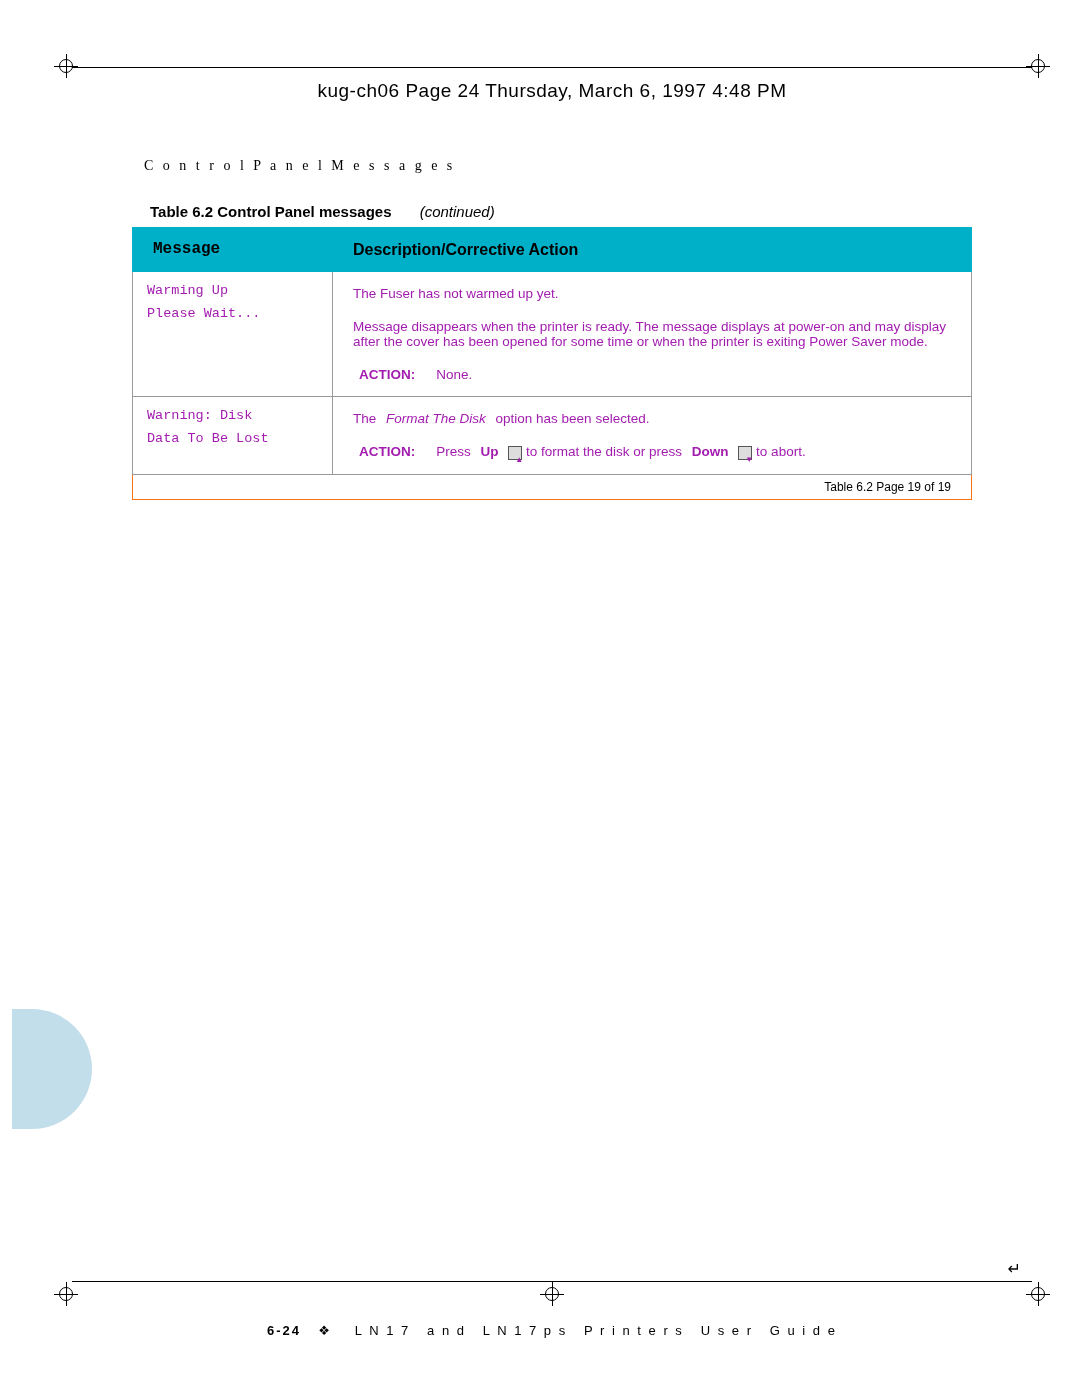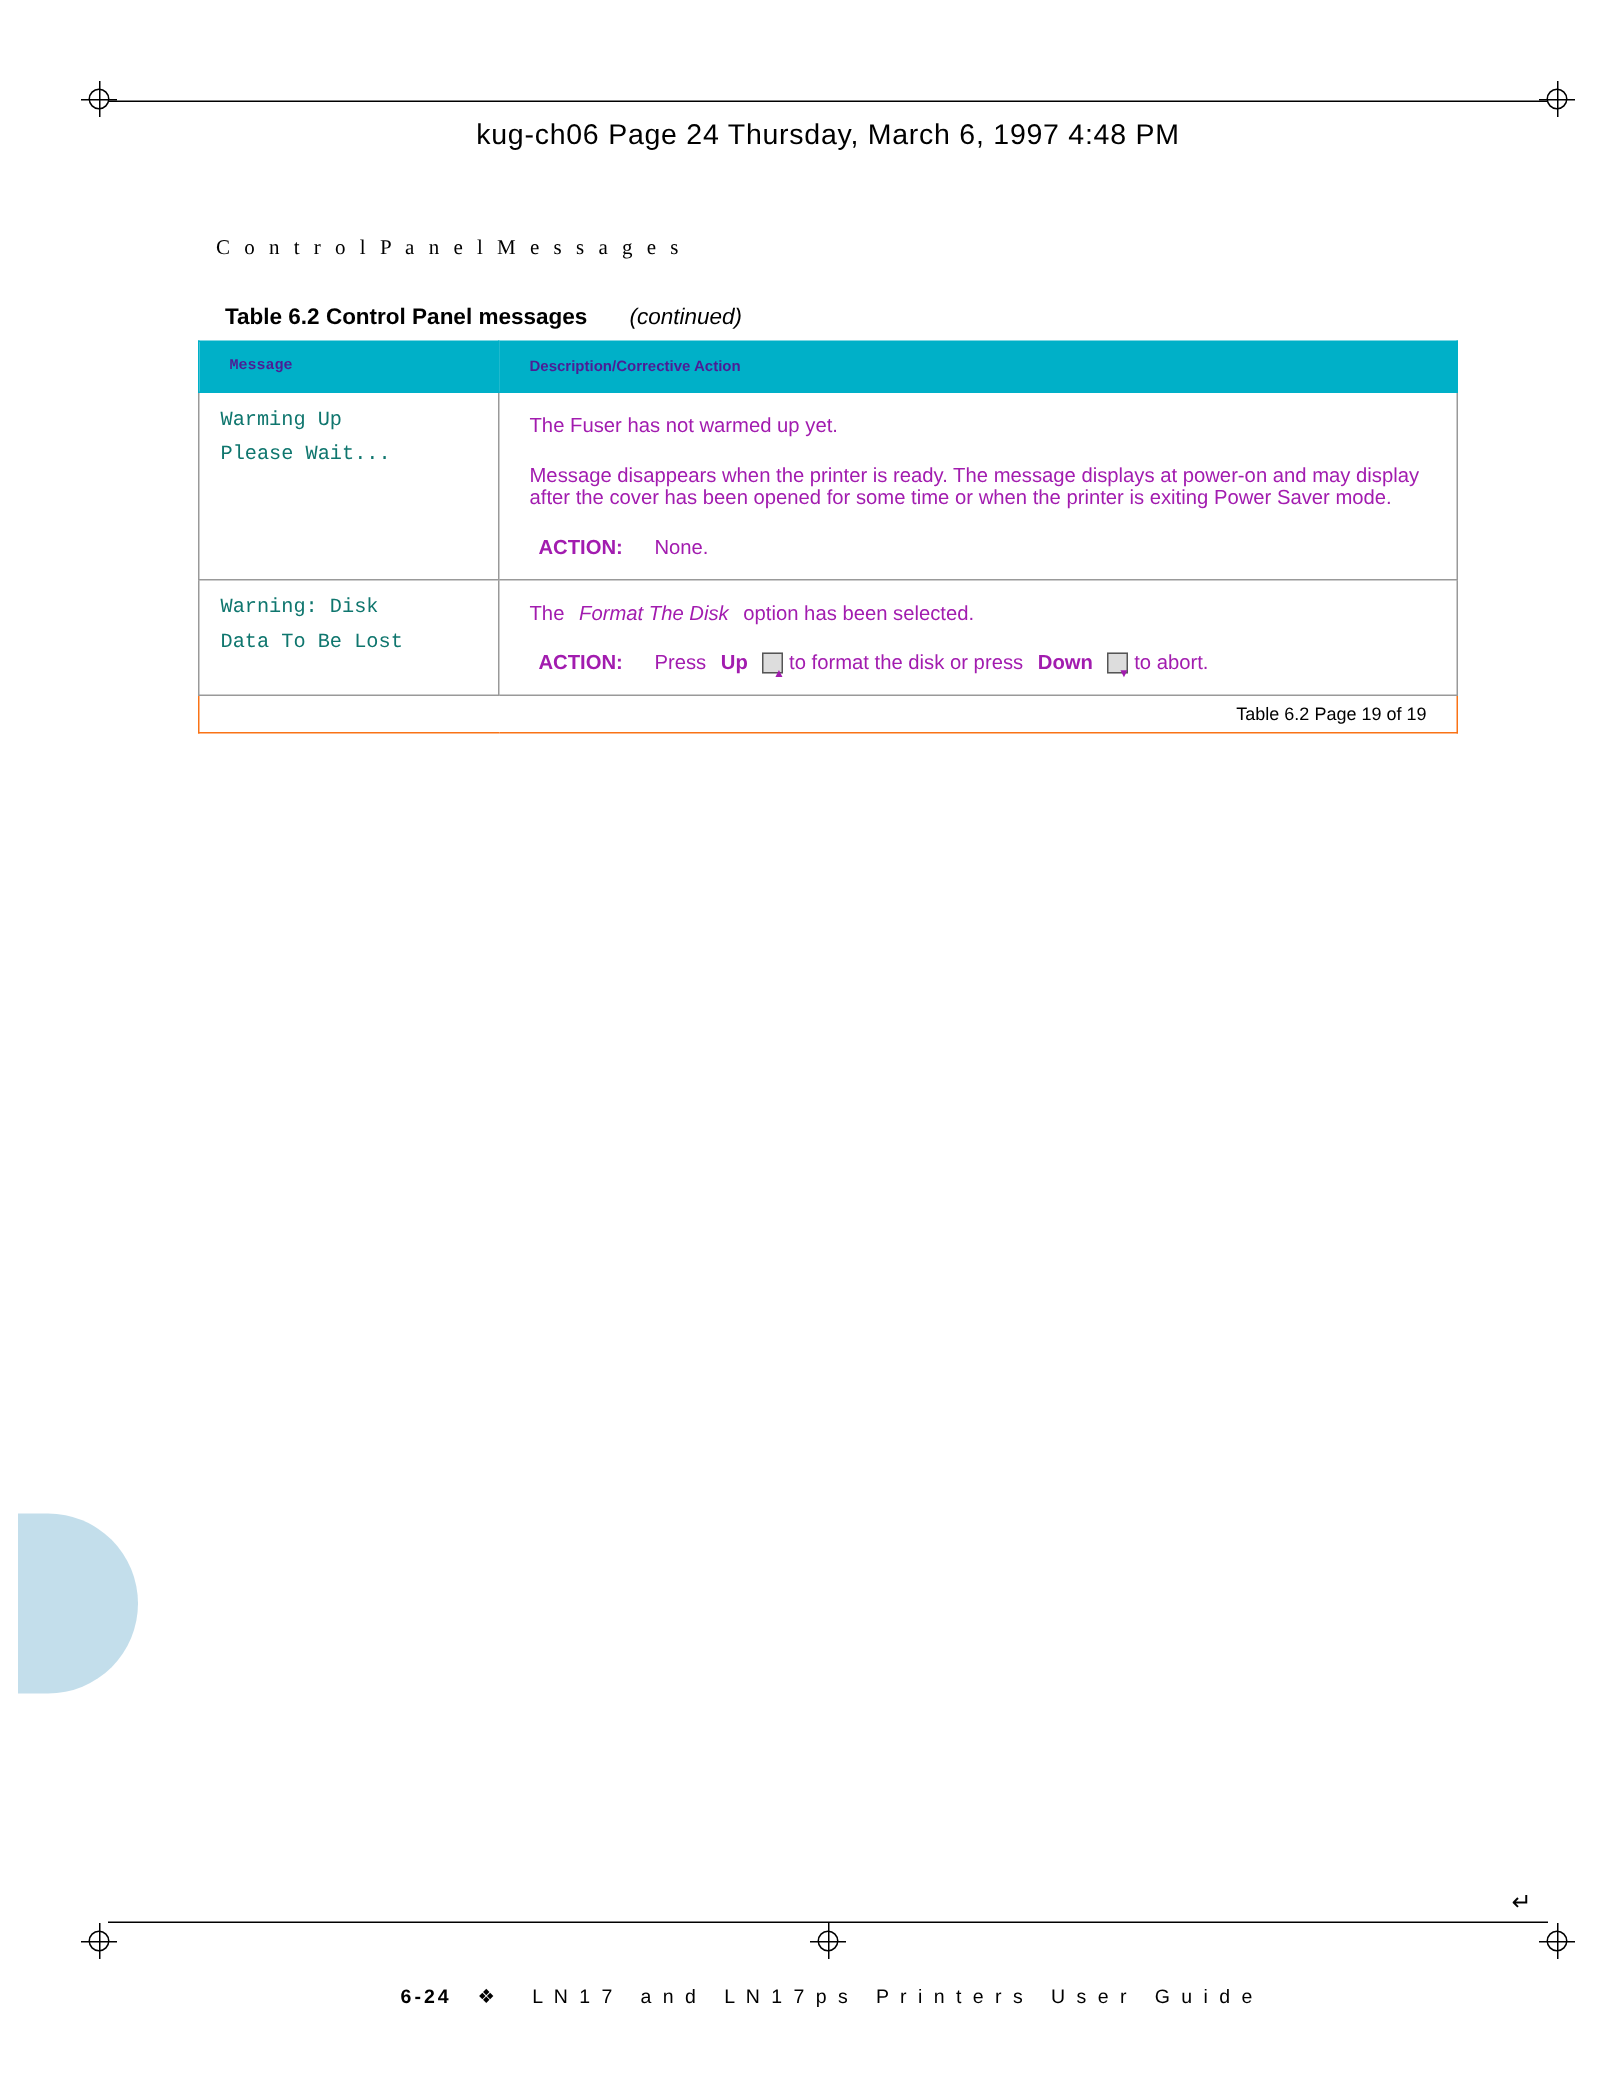--- a/index.html
+++ b/index.html
@@ -115,39 +115,39 @@
       top: 215px;
       left: 120px;
       right: 120px;
       border-collapse: collapse;
       font-size: 14px;
       font-family: Helvetica, Arial, sans-serif;
     }
 
     .main-table th {
       background: #00b0c8;
-      color: #4c1d95;
+      color: #000000;
       padding: 8px 14px;
       font-weight: bold;
-      font-size: 10px;
+      font-size: 16px;
       text-align: left;
       border: 1px solid #00b0c8;
       margin-top: 16px;
     }
 
     .main-table td {
       padding: 8px 14px;
       vertical-align: top;
       border: 1px solid #999;
       font-size: 13.5px;
     }
 
     .msg-col {
       width: 200px;
-      color: #0f766e;
+      color: #a21caf;
       font-family: Courier New, Courier, monospace;
       font-size: 13px;
       line-height: 1.7;
     }
 
     .desc-col {
       color: #a21caf;
     }
 
     .action-label {

